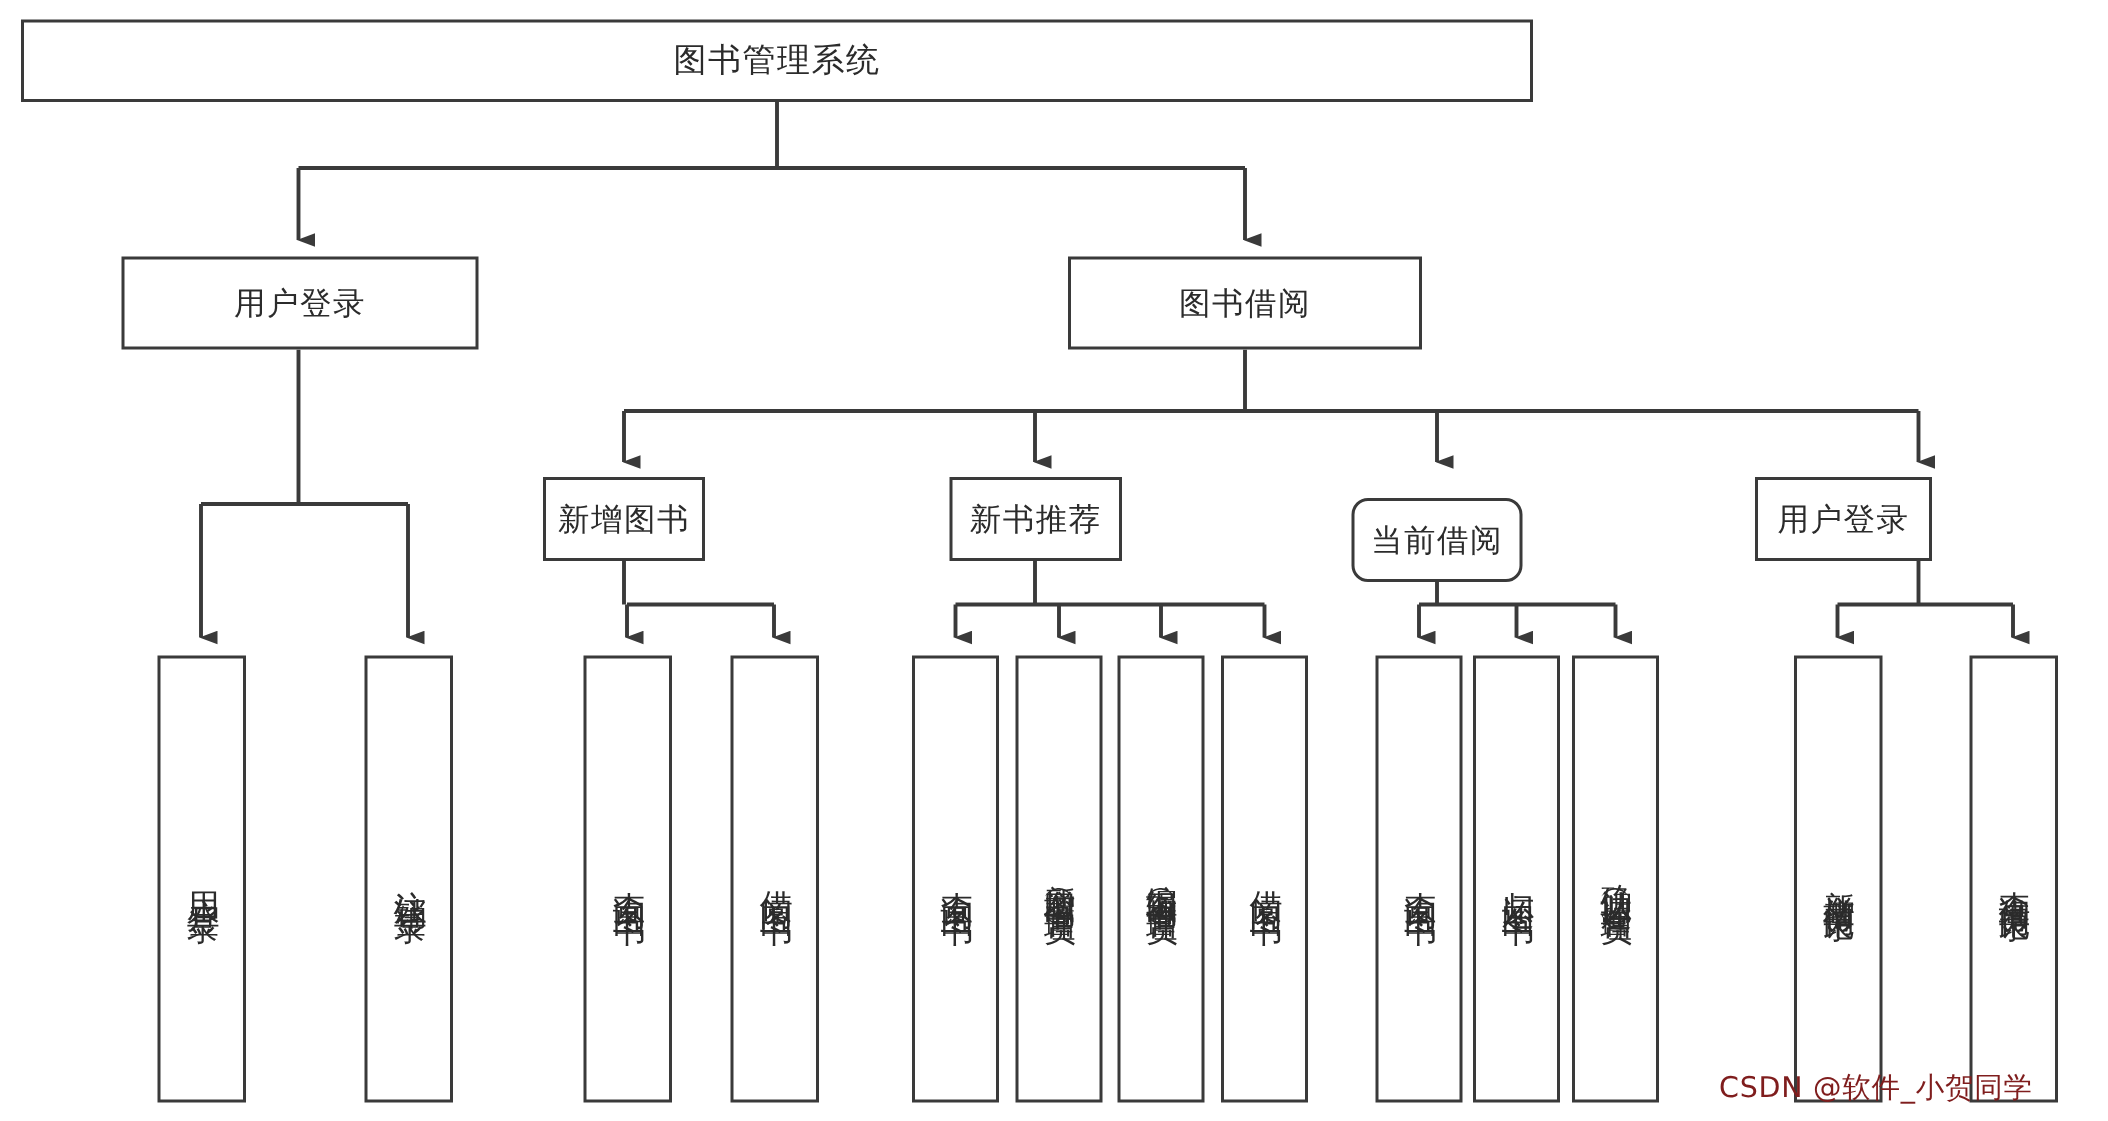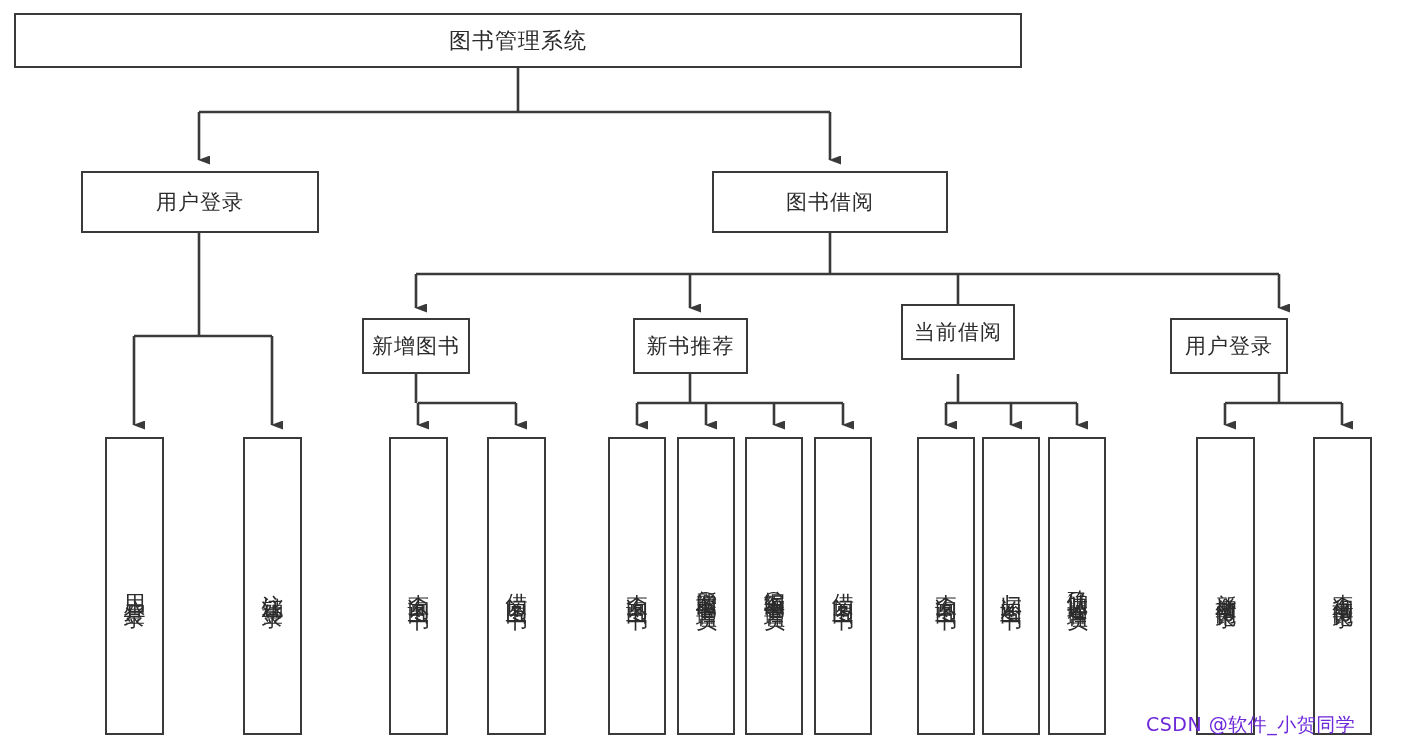--- a/index.html
+++ b/index.html
@@ -41,21 +41,21 @@
     letter-spacing:5px;
     line-height:1;
     white-space:nowrap;
   }
   .node.v.small .lbl{font-size:21px;letter-spacing:3px;}
 
   .watermark{
     position:absolute;
     left:1146px;top:712px;
     font-size:19px;
-    color:#6d28d9;
+    color:#7f1d1d;
     letter-spacing:0.5px;
     white-space:nowrap;
     pointer-events:none;
   }
 </style>
 </head>
 <body>
 
 <div id="stage">
 
@@ -119,21 +119,21 @@
   <div class="node h" style="left:712px;top:171px;width:236px;height:62px;">
     <span class="lbl">图书借阅</span>
   </div>
 
   <div class="node h" style="left:362px;top:318px;width:108px;height:56px;">
     <span class="lbl">新增图书</span>
   </div>
   <div class="node h" style="left:633px;top:318px;width:115px;height:56px;">
     <span class="lbl">新书推荐</span>
   </div>
-  <div class="node h" style="left:901px;top:304px;width:114px;height:56px;">
+  <div class="node h" style="left:901px;top:332px;width:114px;height:56px;border-radius:11px;">
     <span class="lbl">当前借阅</span>
   </div>
   <div class="node h" style="left:1170px;top:318px;width:118px;height:56px;">
     <span class="lbl">用户登录</span>
   </div>
 
   <div class="node v" style="left:105px;top:437px;width:59px;height:298px;">
     <span class="lbl">用户登录</span>
   </div>
   <div class="node v" style="left:243px;top:437px;width:59px;height:298px;">

